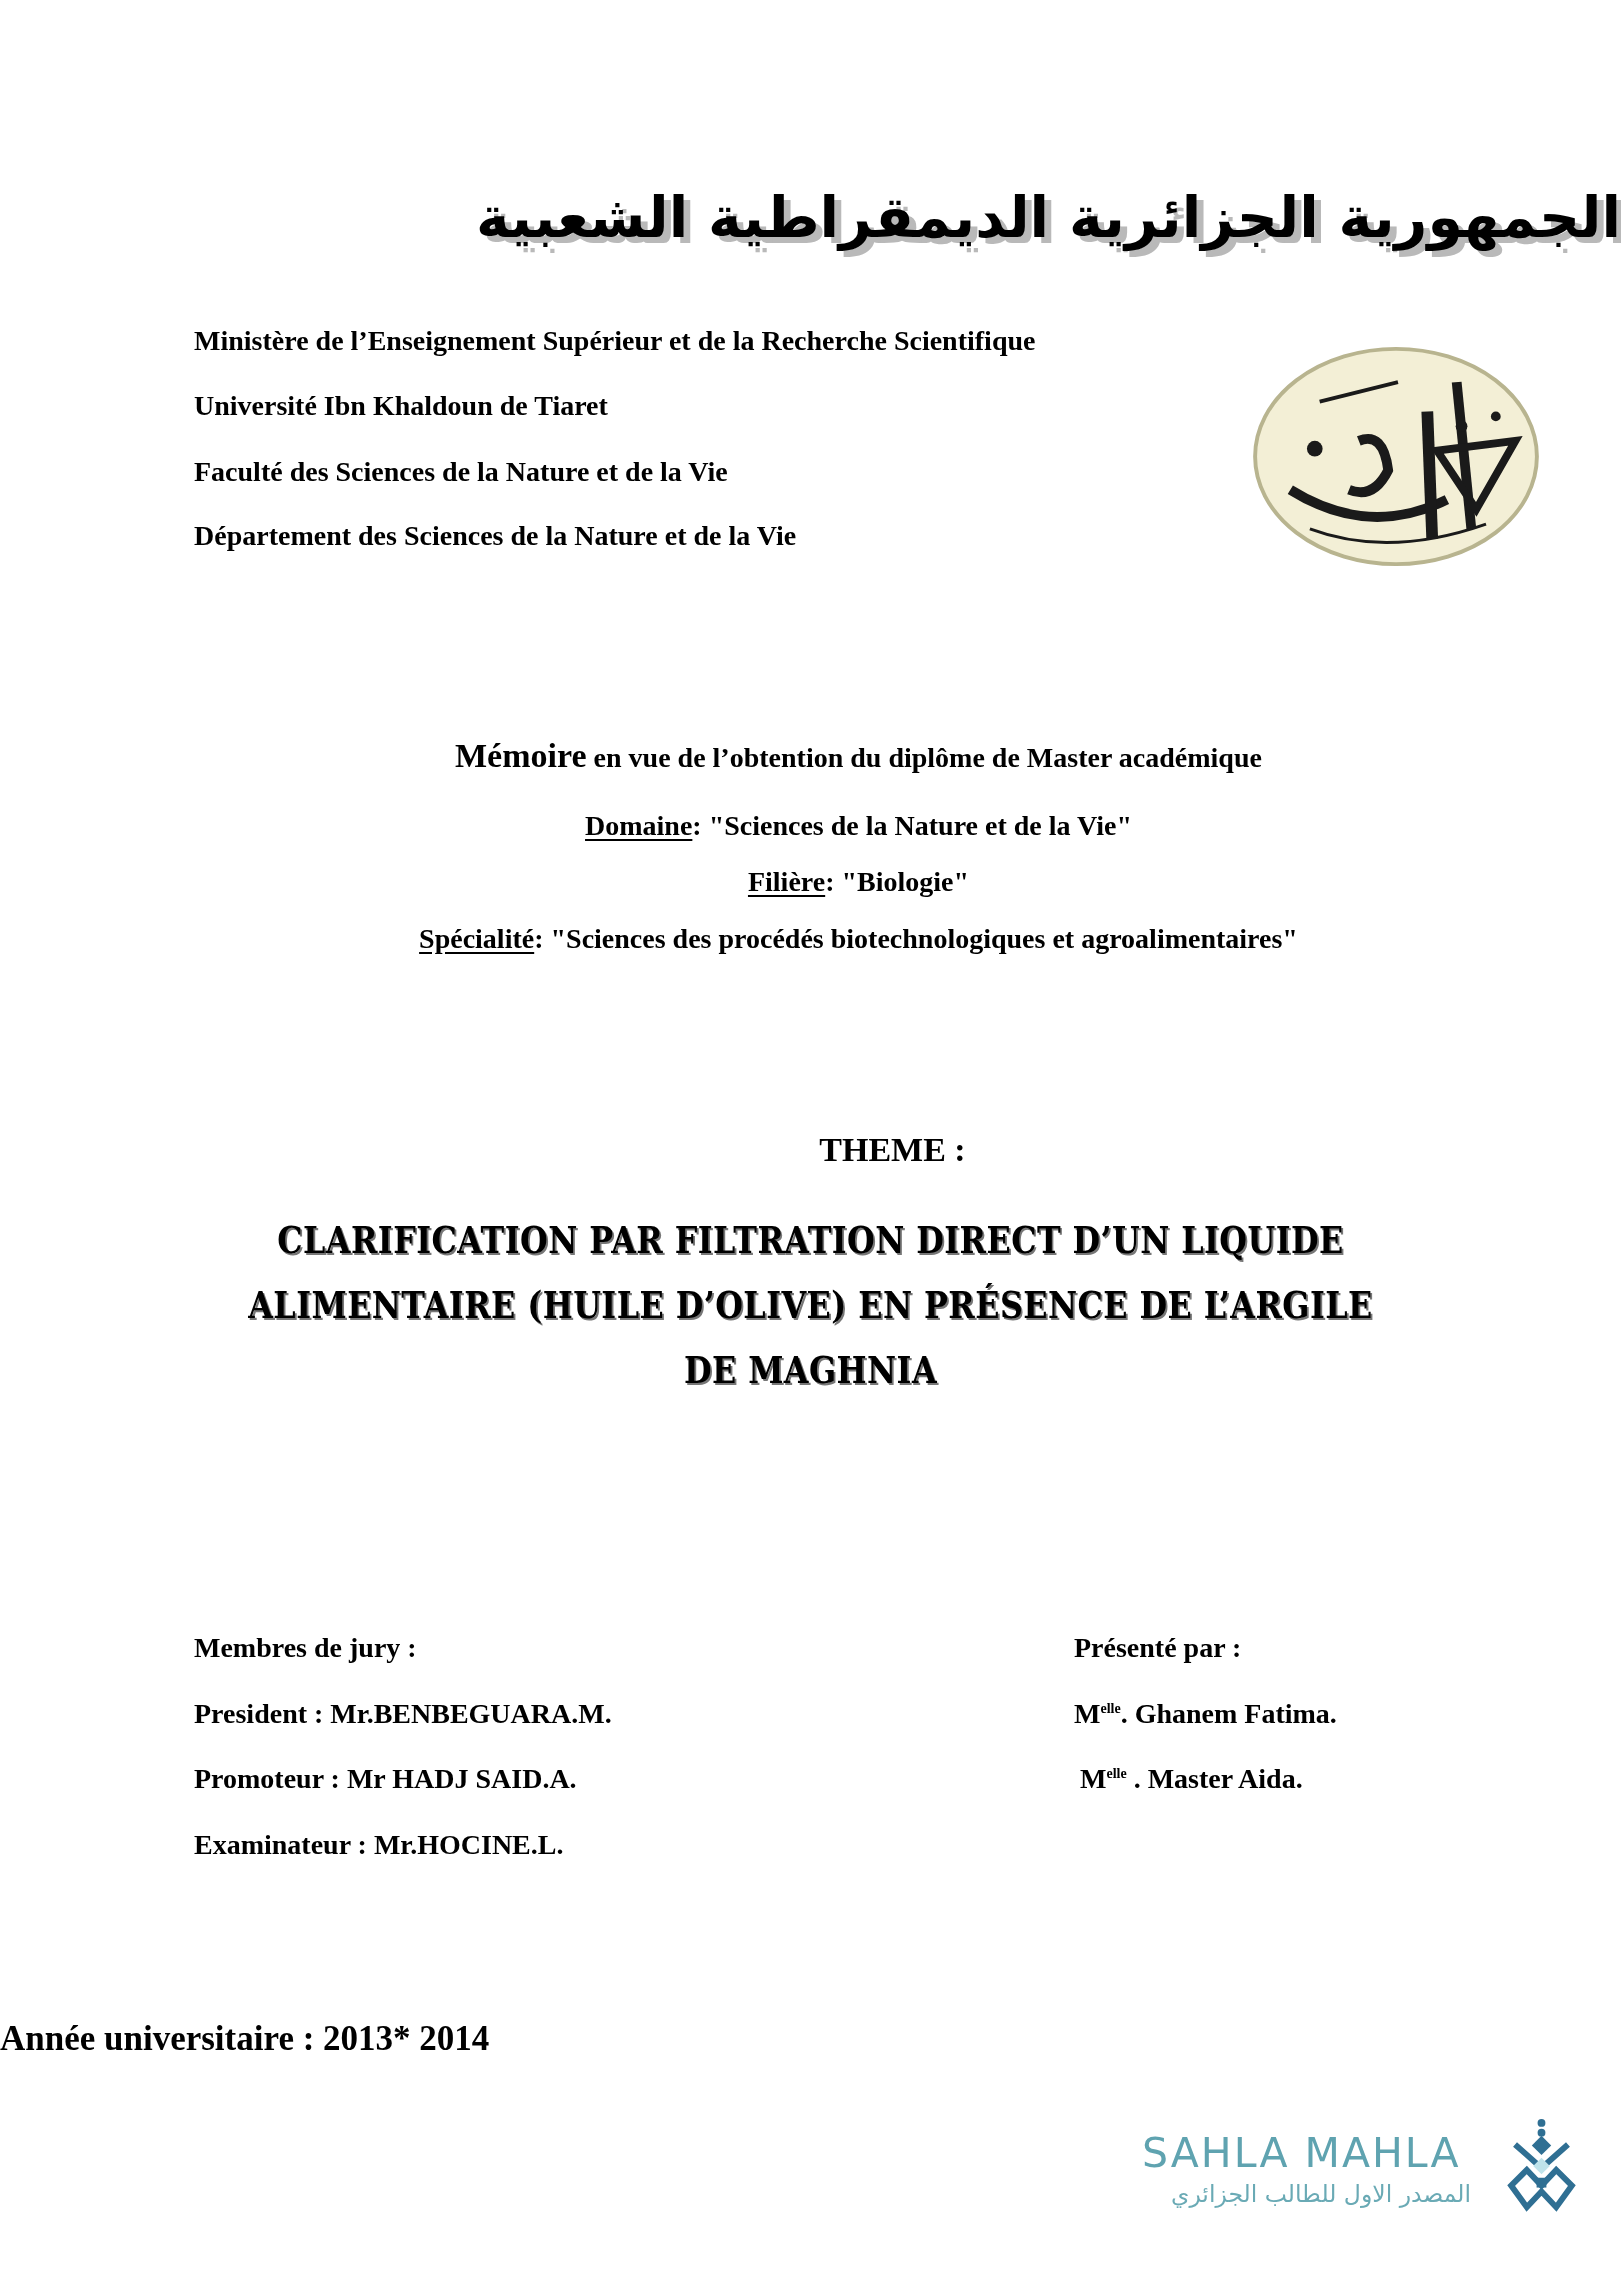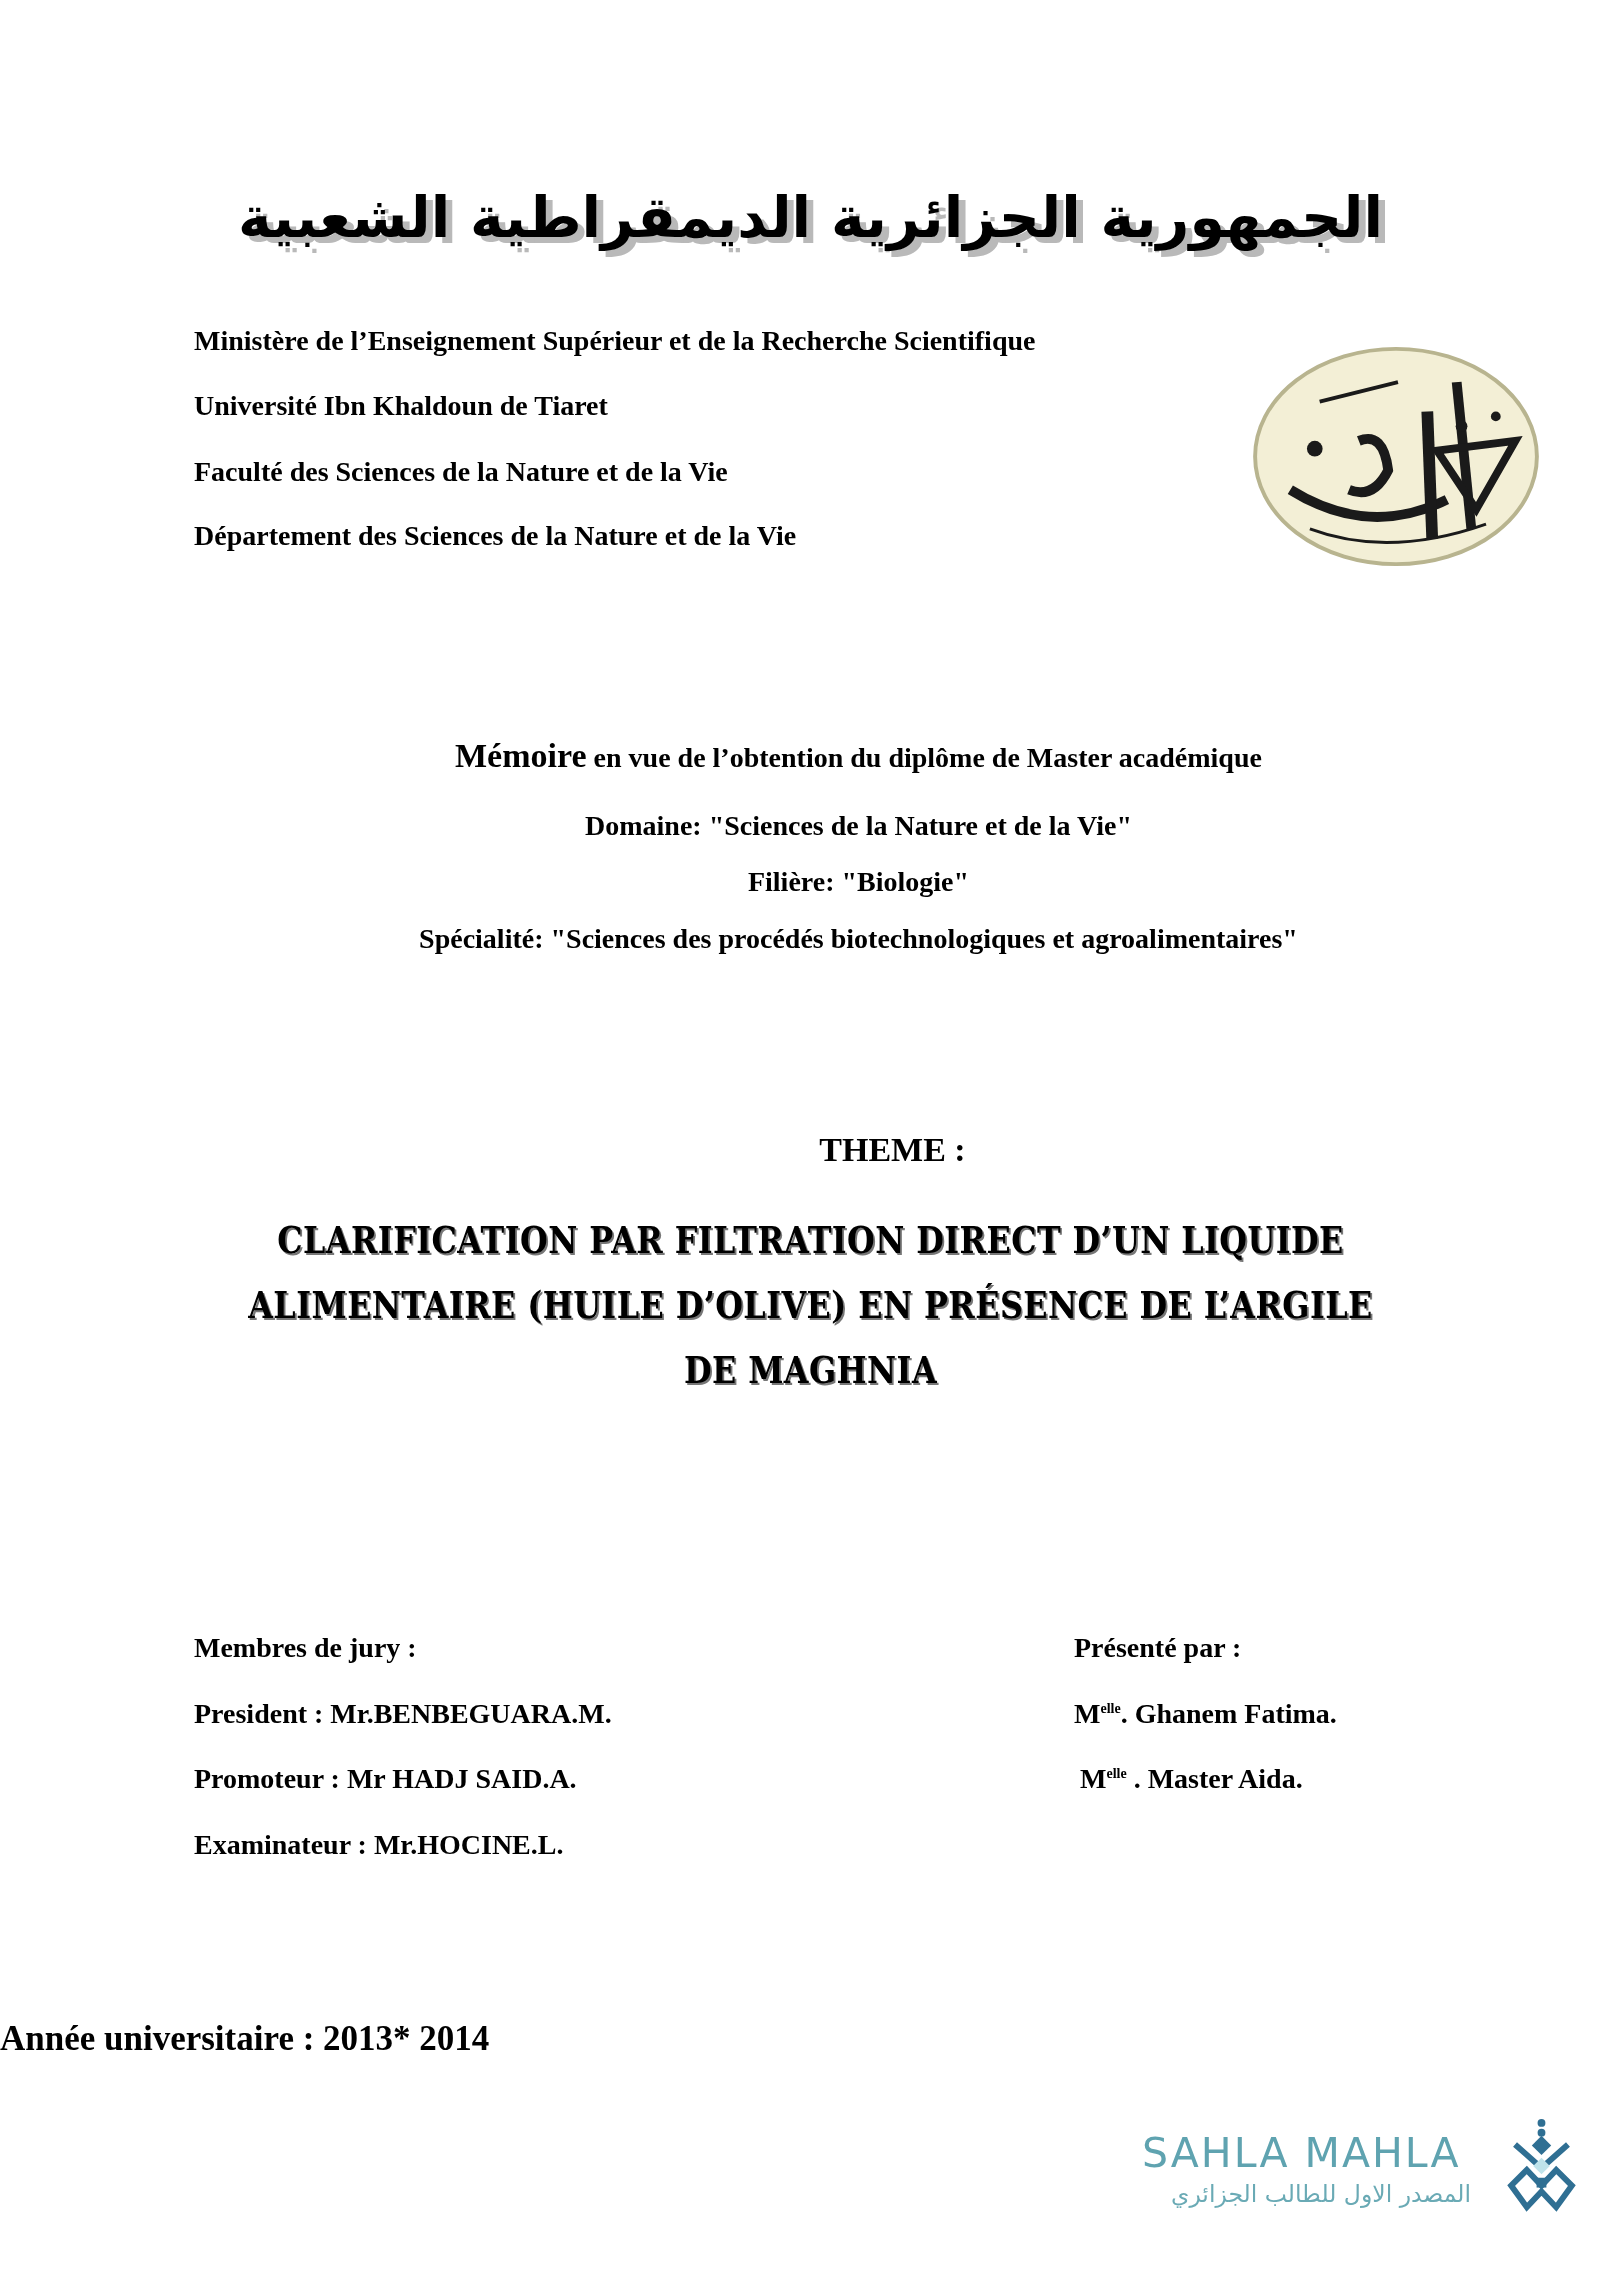--- a/index.html
+++ b/index.html
@@ -2,36 +2,36 @@
 <html><head>
 <meta charset="utf-8">
 <style>
   html, body { margin: 0; padding: 0; background: #ffffff; }
   body {
     width: 1621px; height: 2293px; position: relative; overflow: hidden;
     font-family: "Liberation Serif", serif; color: #000;
   }
   .abs { position: absolute; }
   .arabic-title {
-    left: 0; width: 1621px; top: 184px; text-align: center;
+    left: 0; width: 1621px; top: 184px; text-align: right;
     font-family: "DejaVu Sans", sans-serif; font-weight: bold;
     font-size: 57px; direction: rtl; letter-spacing: 1px;
     text-shadow: 6.9px 5.9px 0 #b9b9b9;
   }
   .inst-line {
     left: 194px; font-weight: bold; font-size: 28px;
   }
   .seal {
     left: 1251px; top: 343px; width: 290px; height: 227px;
   }
   .center-line {
     left: 0; width: 1621px; text-align: center; font-weight: bold; font-size: 28px; padding-left: 48px;
   }
   .memoire-big { font-size: 34px; }
-  .label-u { text-underline-offset: 3.9px; }
+  .label-u { text-decoration: underline; text-underline-offset: 3.9px; }
   .theme-label { font-size: 34px; margin-left: 34px; }
   .theme-title {
     left: 147px; width: 1327px; text-align: center;
     font-family: "DejaVu Serif", serif; font-weight: 900;
     font-size: 37px; line-height: 65px; letter-spacing: 0.5px;
     text-transform: uppercase;
     text-shadow: 2px 2px 0 #777;
     transform: scaleX(0.86); transform-origin: center top;
   }
   .jury { font-weight: bold; font-size: 28px; }

